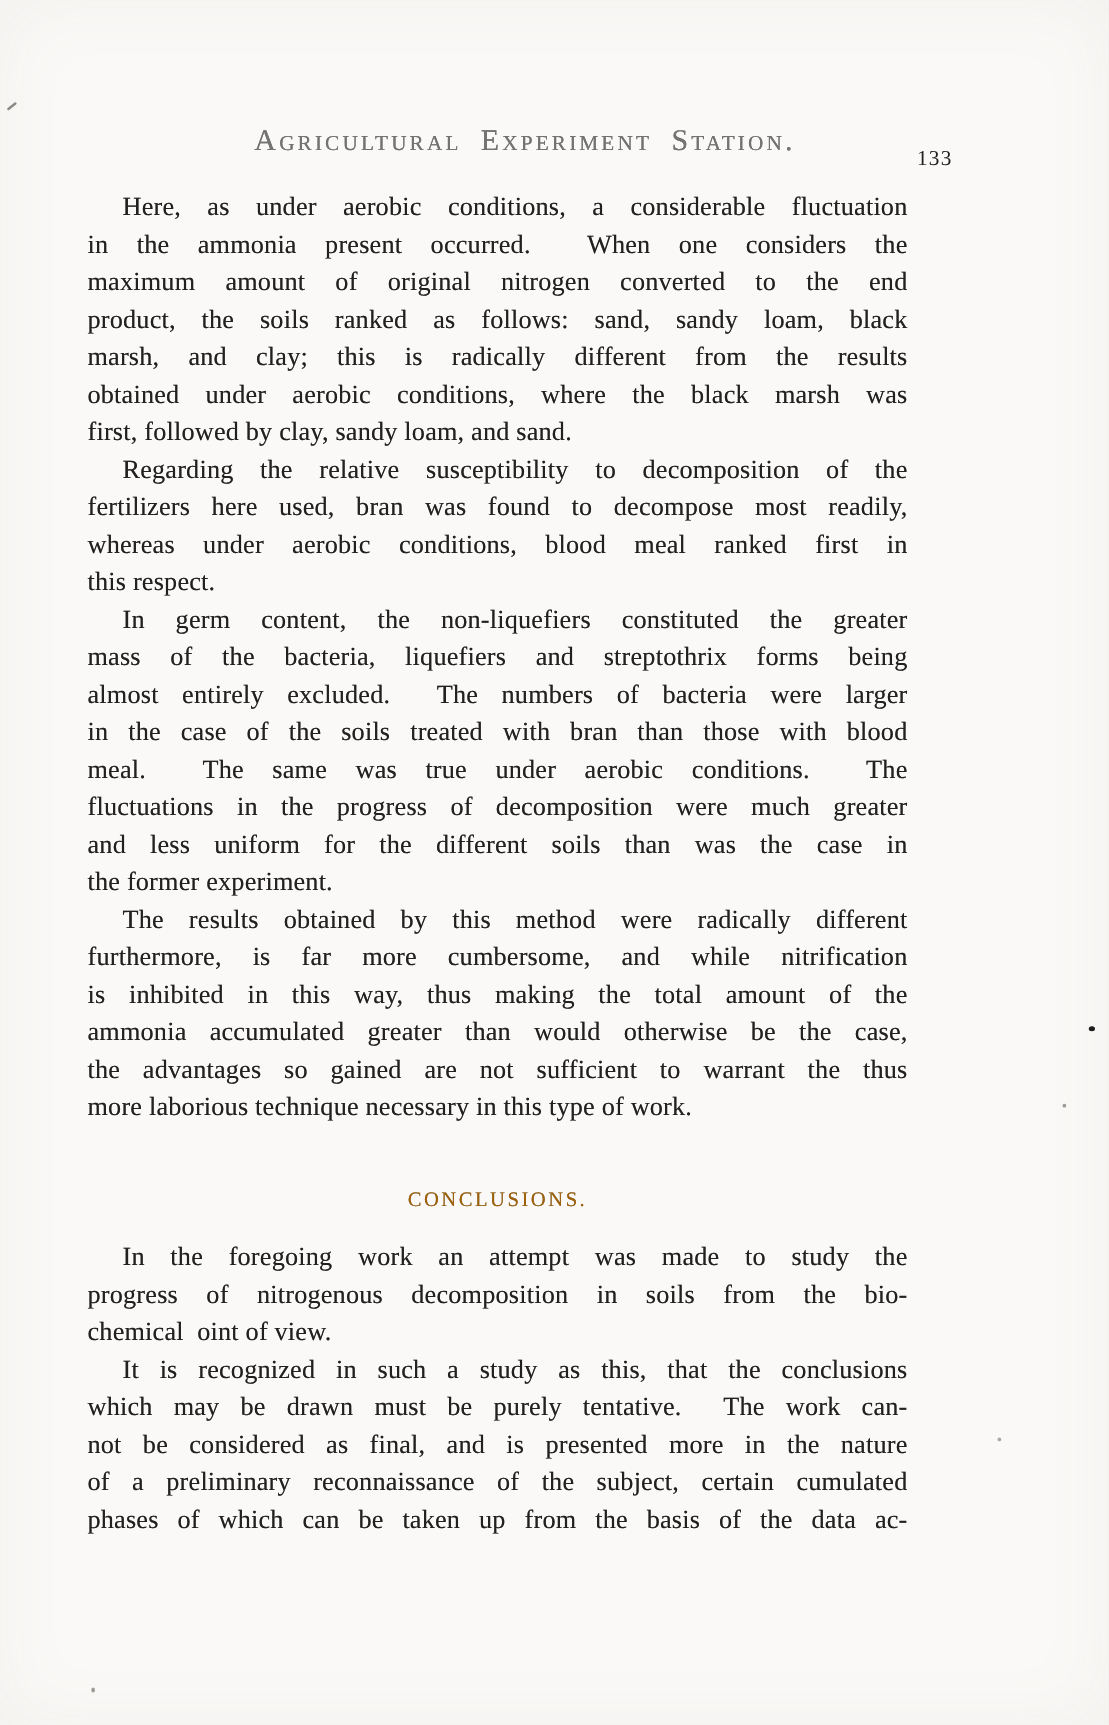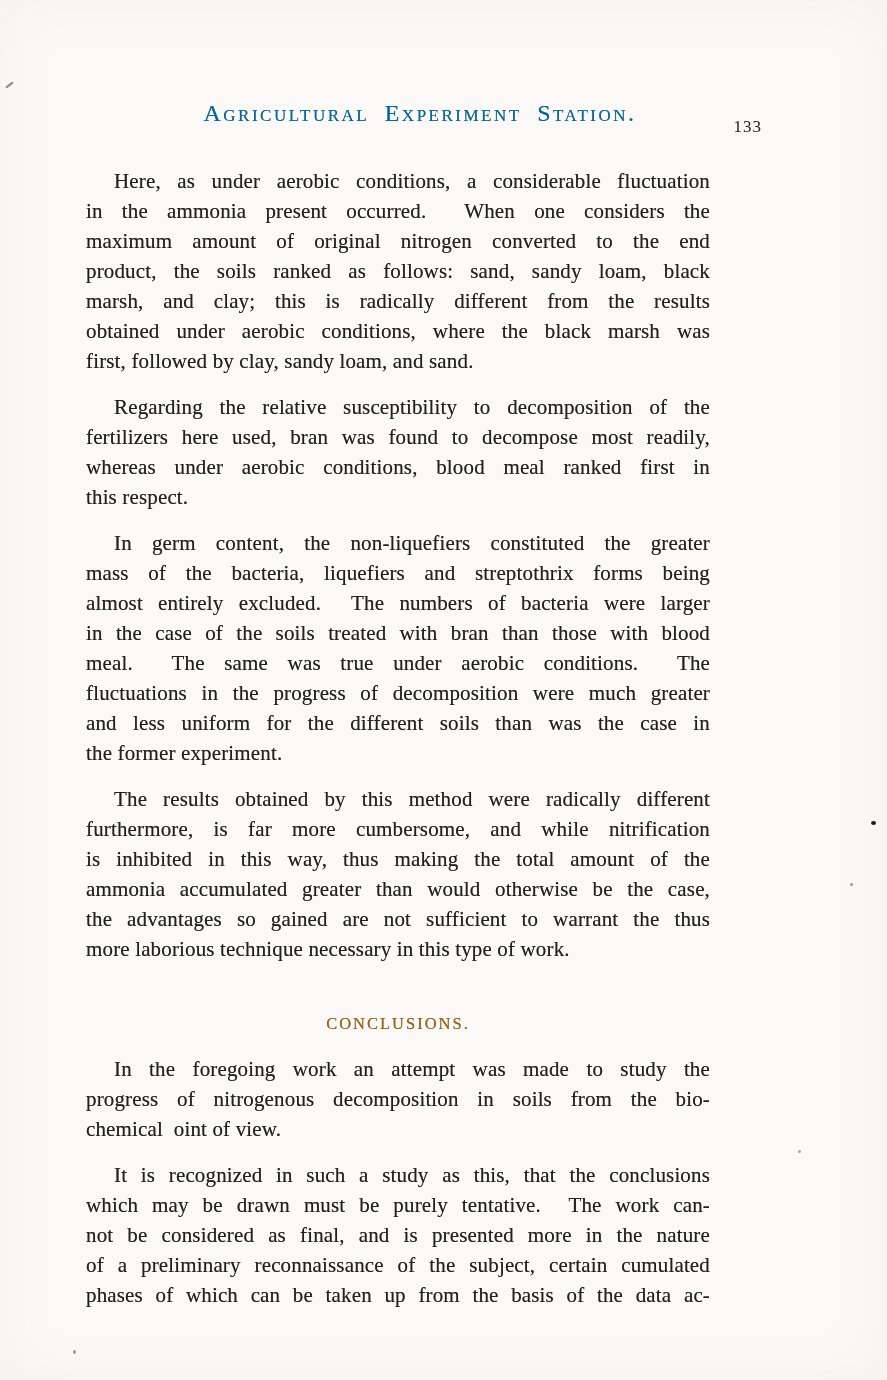--- a/index.html
+++ b/index.html
@@ -21,40 +21,40 @@
     position: absolute;
     top: 100px; left: 70px; width: 700px;
     height: 32px;
   }
   .head-title {
     text-align: center;
     font-variant: small-caps;
     font-size: 24px;
     letter-spacing: 2.5px;
     word-spacing: 7px;
-    color: #0369a1;
+    color: #737373;
     text-shadow: 0 0 0.5px rgba(30,30,30,0.6);
   }
   .head-pagenum {
     position: absolute;
     right: 8px; top: 1px;
     font-size: 17px;
     letter-spacing: 1px;
     margin-top: 16px;
   }
   
   .bodytext {
     position: absolute;
     top: 150px; left: 70px; width: 656px;
     font-size: 21px;
     line-height: 30px;
     letter-spacing: 0.15px;
     text-shadow: 0 0 0.4px rgba(30,30,30,0.55);
   }
-  .paragraph { margin: 16px; }
+  .paragraph { margin: 0; }
   .ln {
     height: 30px;
     text-align: justify;
     text-align-last: justify;
     white-space: nowrap0; 
   }
   .ln.first { text-indent: 28px; }
   .ln.last  { text-align-last: left; }
   .section-heading {
     height: 22px;

